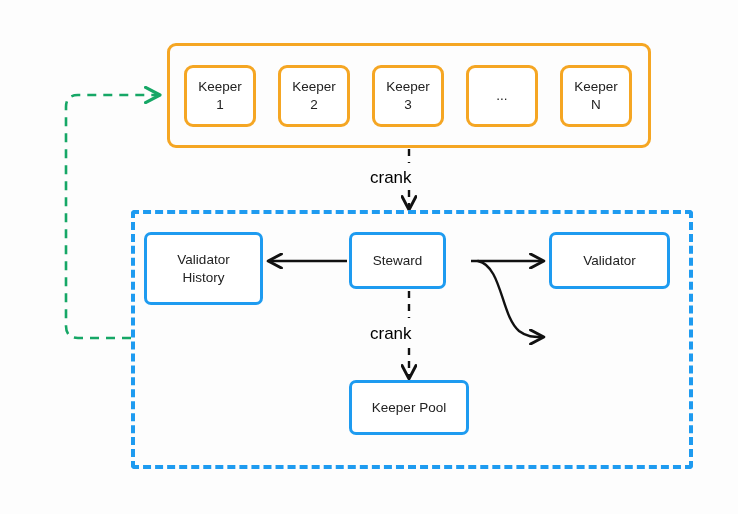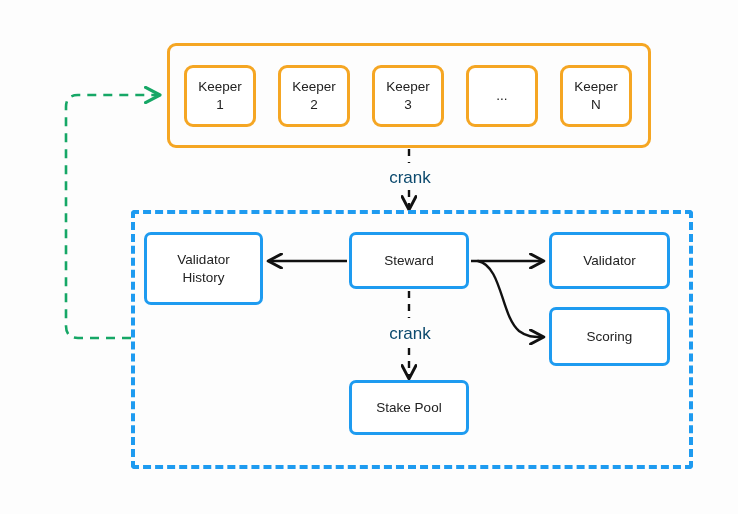--- a/index.html
+++ b/index.html
@@ -83,38 +83,38 @@
   #keeper-1 { left: 184px; }
   #keeper-2 { left: 278px; }
   #keeper-3 { left: 372px; }
   #keeper-ellipsis { left: 466px; }
   #keeper-n { left: 560px; }
 
   #validator-history {
     left: 144px;  top: 232px;  width: 119px; height: 73px;
   }
   #steward {
-    left: 349px;  top: 232px;  width: 120px; height: 57px;
+    left: 349px;  top: 232px;  width: 97px; height: 57px;
   }
   #delegation {
     left: 549px;  top: 232px;  width: 121px; height: 57px;
   }
   #scoring {
     left: 549px;  top: 307px;  width: 121px; height: 59px;
   }
   #stake-pool {
     left: 349px;  top: 380px;  width: 120px; height: 55px;
   }
 
   
   .edge-label {
     position: absolute;
     font-size: 17px;
-    color: #0c4a6e;
-    text-align: center;
+    color: #000000;
+    text-align: left;
     white-space: nowrap;
   }
   #crank-label-top { left: 370px; top: 168px; width: 80px; }
   #crank-label-bottom { left: 370px; top: 324px; width: 80px; }
 </style>
 </head>
 <body>
 
 <div id="canvas">
 
@@ -169,16 +169,15 @@
 
   <div class="edge-label" id="crank-label-top">crank</div>
   <div class="edge-label" id="crank-label-bottom">crank</div>
 
   <div class="steward-container"></div>
 
   <div class="node blue" id="validator-history">Validator
 History</div>
   <div class="node blue" id="steward">Steward</div>
   <div class="node blue" id="delegation">Validator</div>
-  <div class="node blue" id="scoring">Scoring</div>
-  <div class="node blue" id="stake-pool">Stake Pool</div>
+  <div class="node blue" id="stake-pool">Keeper Pool</div>
 
 </div>
 
 </body></html>

